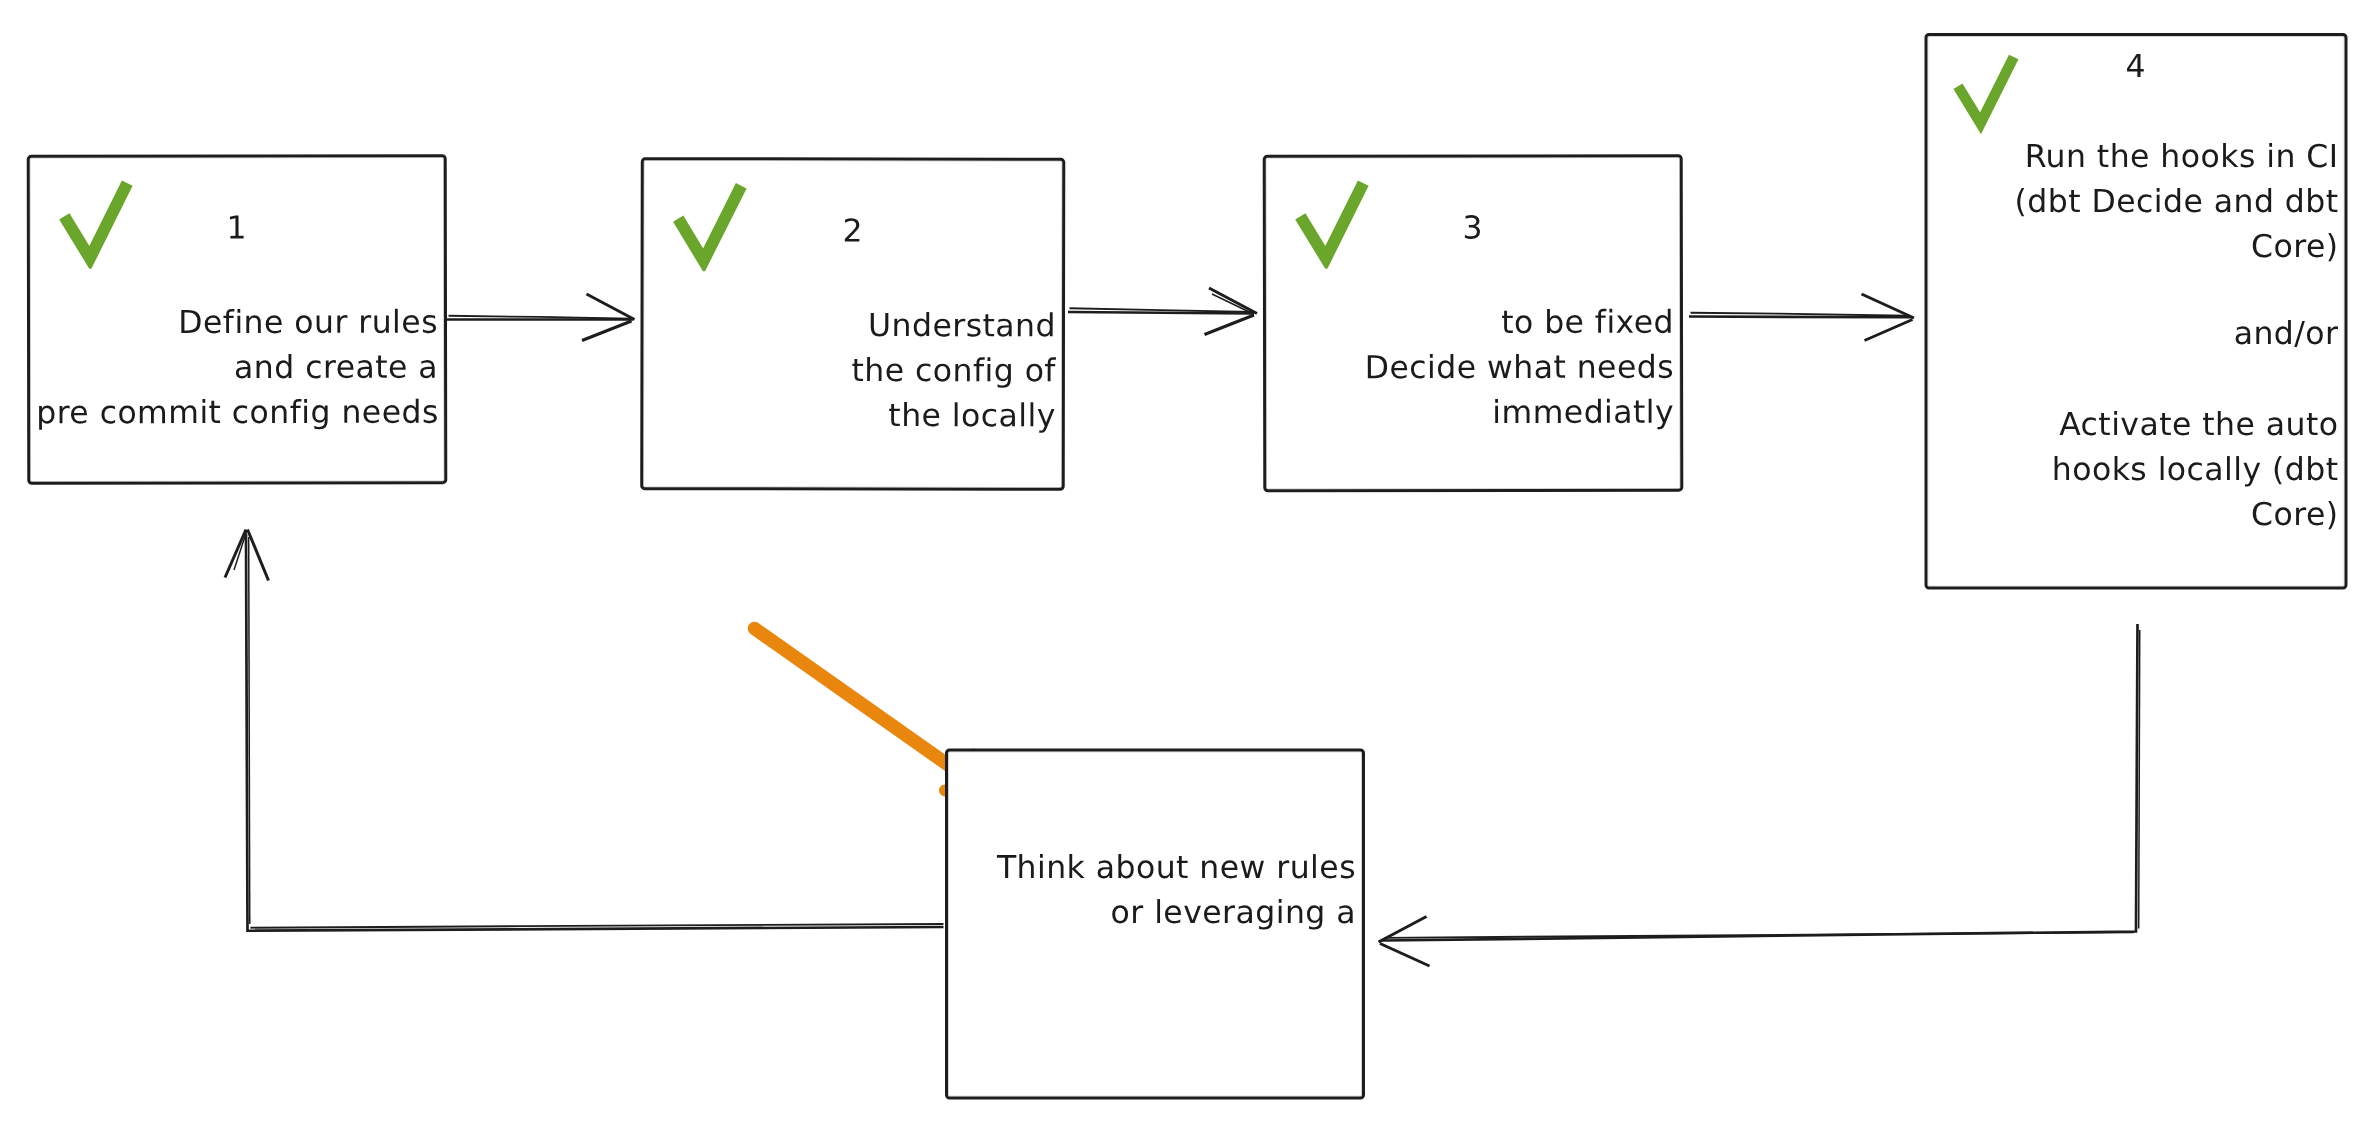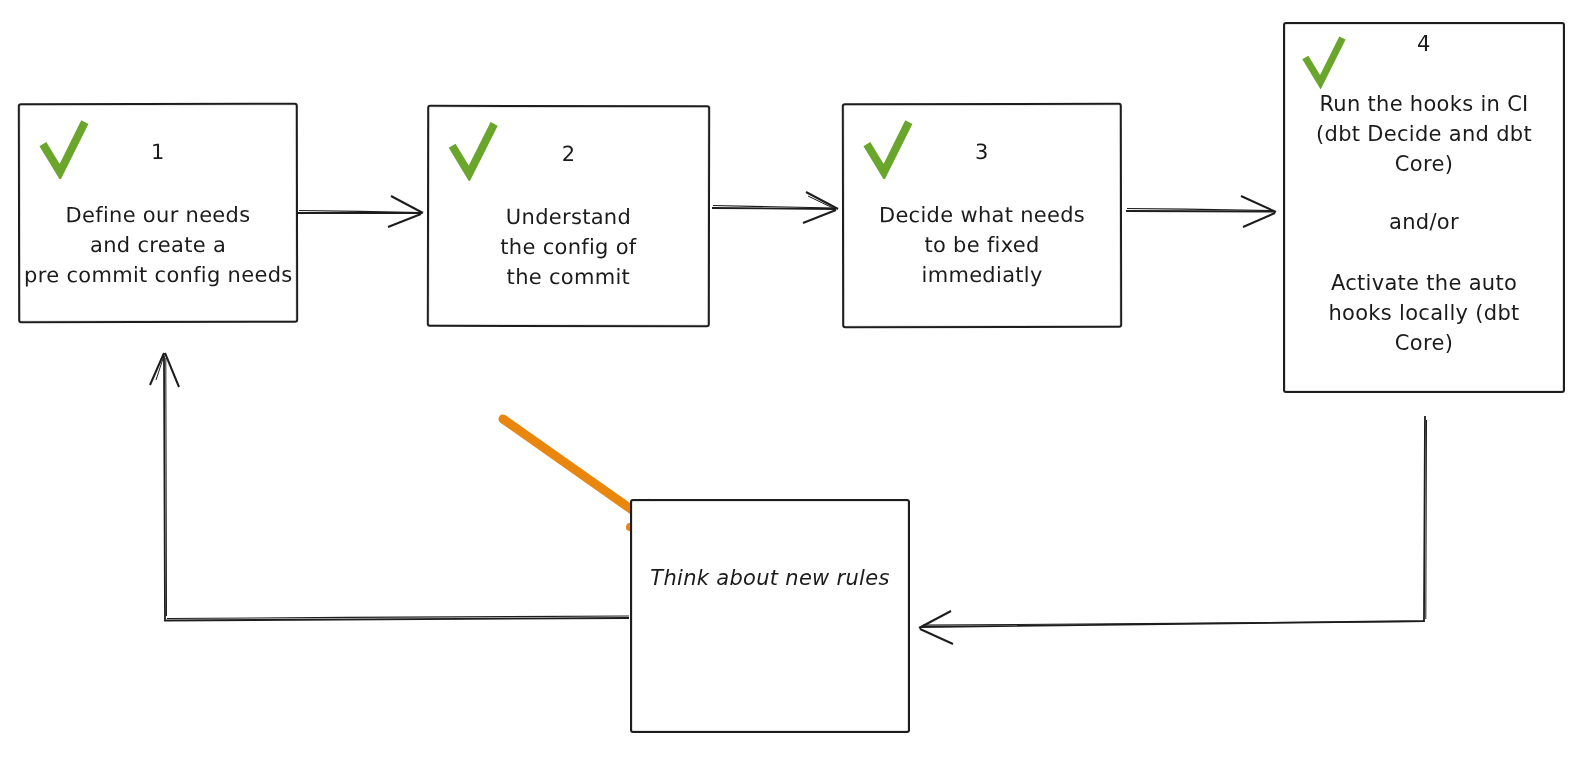--- a/index.html
+++ b/index.html
@@ -17,31 +17,31 @@
     box-sizing:border-box;
     border:2px solid #1d1d1d;
     border-radius:3px;
     background:#ffffff;
     box-shadow: inset 0 0 0 0.5px rgba(29,29,29,0.25);
   }
   #box1{left:18px;top:103px;width:280px;height:220px;transform:rotate(-0.1deg);}
   #box2{left:427px;top:105px;width:283px;height:222px;transform:rotate(0.1deg);}
   #box3{left:842px;top:103px;width:280px;height:225px;transform:rotate(-0.1deg);}
   #box4{left:1283px;top:22px;width:282px;height:371px;}
-  #box5{left:630px;top:499px;width:280px;height:234px;font-style:italic;}
+  #box5{left:630px;top:499px;width:280px;height:234px;}
   .check{position:absolute;left:17px;top:12px;}
   #box4 .check{left:15px;top:8px;}
   .num{
     position:absolute;left:0;right:0;top:35px;
     text-align:center;font-size:21px;letter-spacing:0.5px;
   }
   #box4 .num{top:8px;}
   .text{
     position:absolute;left:4px;right:4px;
-    text-align:center;font-size:21px;line-height:30px;letter-spacing:0.3px;
+    text-align:right;font-size:21px;line-height:30px;letter-spacing:0.3px;
     white-space:nowrap;
   }
   .steptext{top:95px;}
   #box5 .text{top:62px;}
   #box4 .p1{top:65px;}
   #box4 .p2{top:183px;}
   #box4 .p3{top:244px;}
 </style>
 </head>
 <body>
@@ -83,46 +83,46 @@
       <path d="M649 503 L675 538 L630 527" stroke-width="8" stroke="#e8860e"></path>
     </g>
   </svg>
 
   <div class="box" id="box1">
     <svg class="check" width="52" height="62" viewBox="0 0 52 62">
       <path d="M6 27 L23 55 L48 5" fill="none" stroke-width="8" stroke="#6aa62b"></path>
     </svg>
     <div class="num">1</div>
     <div class="text steptext">
-      <div>Define our needs</div>
+      <div>Define our rules</div>
       <div>and create a</div>
       <div>pre commit config needs</div>
     </div>
   </div>
 
   <div class="box" id="box2">
     <svg class="check" width="52" height="62" viewBox="0 0 52 62">
       <path d="M6 27 L23 55 L48 5" fill="none" stroke-width="8" stroke="#6aa62b"></path>
     </svg>
     <div class="num">2</div>
     <div class="text steptext">
       <div>Understand</div>
       <div>the config of</div>
-      <div>the commit</div>
+      <div>the locally</div>
     </div>
   </div>
 
   <div class="box" id="box3">
     <svg class="check" width="52" height="62" viewBox="0 0 52 62">
       <path d="M6 27 L23 55 L48 5" fill="none" stroke-width="8" stroke="#6aa62b"></path>
     </svg>
     <div class="num">3</div>
     <div class="text steptext">
+      <div>to be fixed</div>
       <div>Decide what needs</div>
-      <div>to be fixed</div>
       <div>immediatly</div>
     </div>
   </div>
 
   <div class="box" id="box4">
     <svg class="check" width="46" height="58" viewBox="0 0 52 62">
       <path d="M6 27 L23 55 L48 5" fill="none" stroke-width="8" stroke="#6aa62b"></path>
     </svg>
     <div class="num">4</div>
     <div class="text p1">
@@ -136,16 +136,17 @@
     <div class="text p3">
       <div>Activate the auto</div>
       <div>hooks locally (dbt</div>
       <div>Core)</div>
     </div>
   </div>
 
   <div class="box" id="box5">
     <div class="text">
       <div>Think about new rules</div>
+      <div>or leveraging a</div>
     </div>
   </div>
 
 </div>
 
 </body></html>

